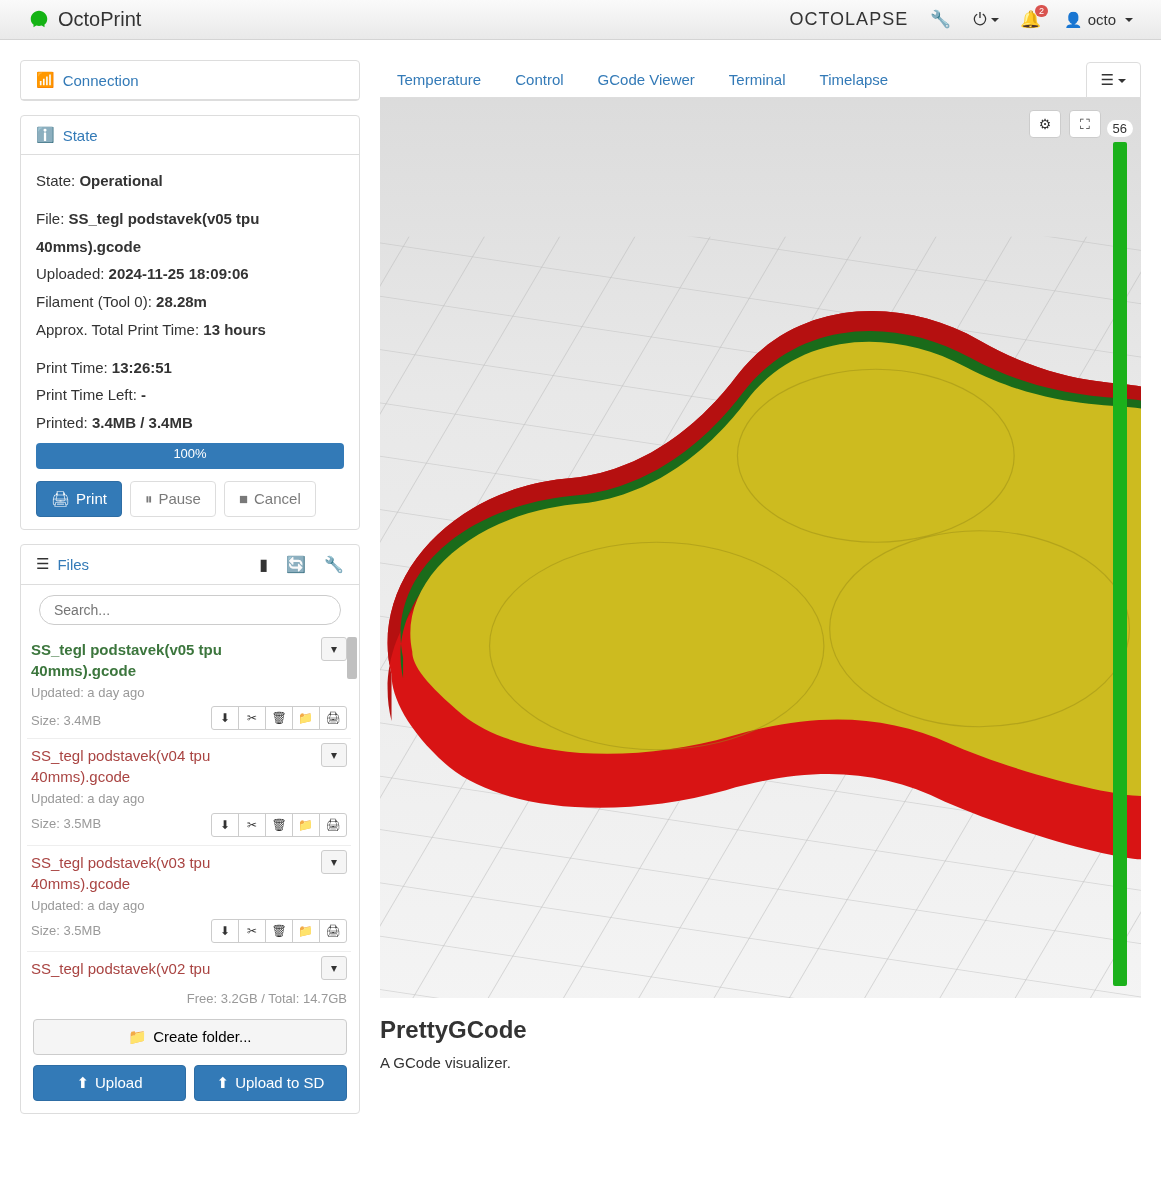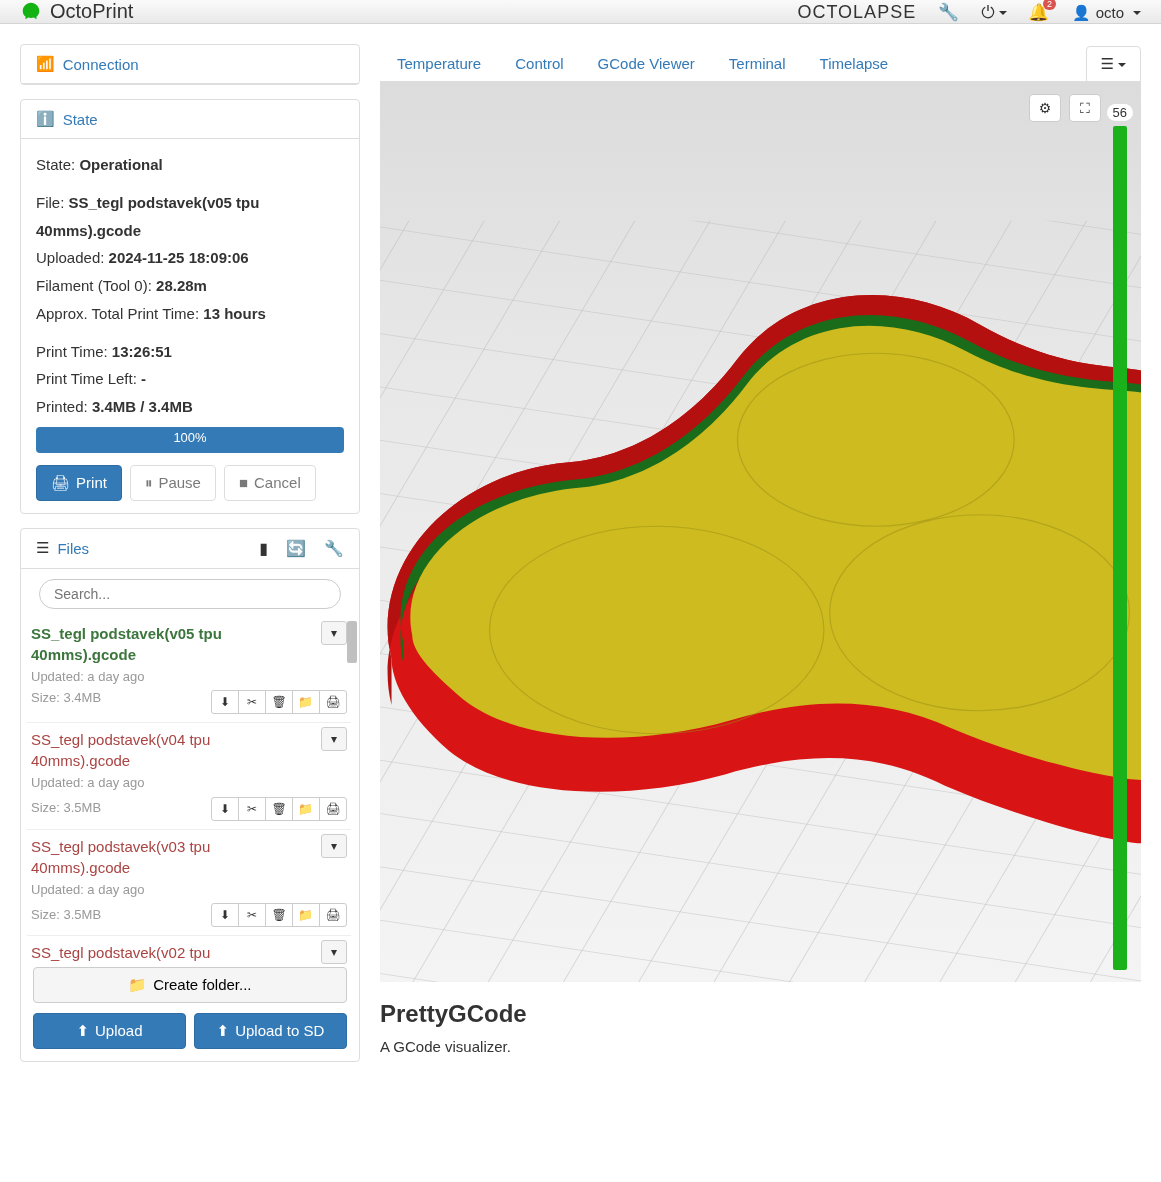--- a/index.html
+++ b/index.html
@@ -1,17 +1,17 @@
 <!DOCTYPE html>
 <html><head>
 <meta charset="utf-8">
 <style>
 * { box-sizing: border-box; margin: 0; padding: 0; }
 body { font-family: -apple-system, BlinkMacSystemFont, "Segoe UI", Helvetica, Arial, sans-serif; font-size: 14px; color: #333; background: #fff; }
-.navbar { background: linear-gradient(#fafafa, #e9e9e9); border-bottom: 1px solid #d4d4d4; height: 24px; display: flex; align-items: flex-end; padding: 0 20px; }
+.navbar { background: linear-gradient(#fafafa, #e9e9e9); border-bottom: 1px solid #d4d4d4; height: 40px; display: flex; align-items: center; padding: 0 28px; }
 .navbar-brand { display: flex; align-items: center; gap: 8px; color: #333; font-size: 20px; font-weight: 500; }
 .navbar-brand svg { width: 22px; height: 22px; }
 .navbar-spacer { flex: 1; }
 .navbar-right { display: flex; align-items: center; gap: 22px; color: #333; }
 .navbar-right .octolapse { font-size: 18px; font-weight: 500; letter-spacing: 1px; }
 .navbar-right .nav-icon { font-size: 17px; cursor: pointer; position: relative; }
 .navbar-right .nav-icon .badge { position: absolute; top: -4px; right: -6px; background: #d9534f; color: #fff; border-radius: 8px; font-size: 9px; padding: 1px 4px; }
 .navbar-right .user { display: flex; align-items: center; gap: 5px; cursor: pointer; font-size: 15px; }
 .container { display: flex; gap: 20px; padding: 20px; max-width: 1161px; }
 .sidebar { width: 340px; flex-shrink: 0; display: flex; flex-direction: column; gap: 14px; }
@@ -146,21 +146,21 @@
       <div class="panel-body">
         <div class="search-wrap">
           <input class="search-input" placeholder="Search..." style="">
         </div>
         <div class="file-list-wrap">
           <div class="file-list" id="file-list">
               <div class="file-item active">
     <div class="file-expand">▾</div>
     <div class="file-name">SS_tegl podstavek(v05 tpu 40mms).gcode</div>
     <div class="file-meta">Updated: a day ago</div>
-    <div style="display:flex;align-items:flex-start;">
+    <div style="display:flex;align-items:flex-end;">
                   <div class="file-meta" style="flex:1">Size: 3.4MB</div>
                   <div class="file-actions">
       <span class="abtn">⬇</span>
       <span class="abtn">✂</span>
       <span class="abtn">🗑</span>
       <span class="abtn">📁</span>
       <span class="abtn">🖨</span>
     </div>
                 </div>
   </div>
@@ -195,20 +195,21 @@
                 </div>
   </div>
               <div class="file-item">
     <div class="file-expand">▾</div>
     <div class="file-name">SS_tegl podstavek(v02 tpu 40mms).gcode</div>
 
   </div>
             </div>
           <div class="scroll-indicator"></div>
         </div>
+        <div class="storage-info">Free: 3.2GB / Total: 14.7GB</div>
         <div class="folder-btn-row">
           <button class="btn">
               <span>📁</span>
               <span>Create folder...</span>
             </button>
         </div>
         <div class="upload-row">
           <button class="btn btn-primary">
               <span>⬆</span>
               <span>Upload</span>

